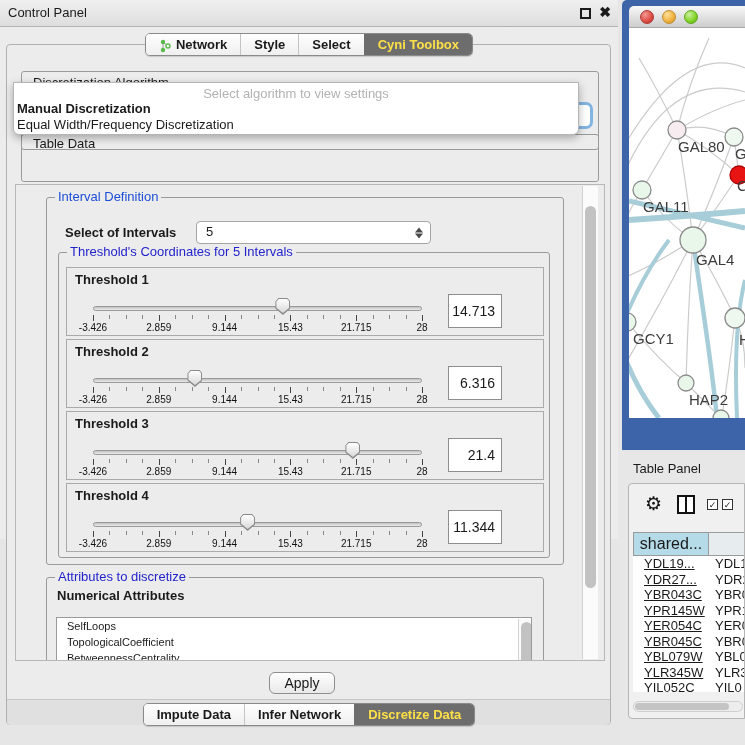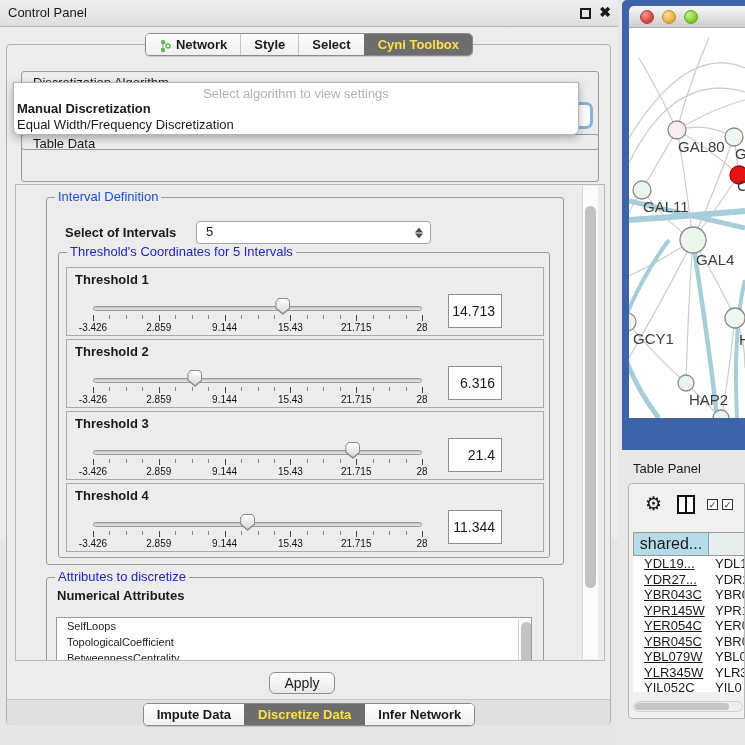--- a/index.html
+++ b/index.html
@@ -360,25 +360,25 @@
 
     <div class="panel-foot"></div>
     <div id="apply-btn">Apply</div>
   </div>
 
   <div class="tabbar bottom">
     <div class="tabgroup">
       <div class="tab">
           <span>Impute Data</span>
         </div>
+      <div class="tab">
+          <span>Infer Network</span>
+        </div>
       <div class="tab selected">
           <span>Discretize Data</span>
-        </div>
-      <div class="tab">
-          <span>Infer Network</span>
         </div>
     </div>
   </div>
 </div>
 
 <div id="network-window">
   <div id="mac-titlebar">
     <span class="light" style="left:11px; background:radial-gradient(circle at 35% 30%, #f29a93, #dd4a42 60%, #a8352e); border:1px solid #ad3a33;"></span>
     <span class="light" style="left:33px; background:radial-gradient(circle at 35% 30%, #fbdf9a, #f0b03e 60%, #c2862a); border:1px solid #c08d2f;"></span>
     <span class="light" style="left:55px; background:radial-gradient(circle at 35% 30%, #cdeea3, #7ed321 60%, #5ba01a); border:1px solid #62a81e;"></span>

